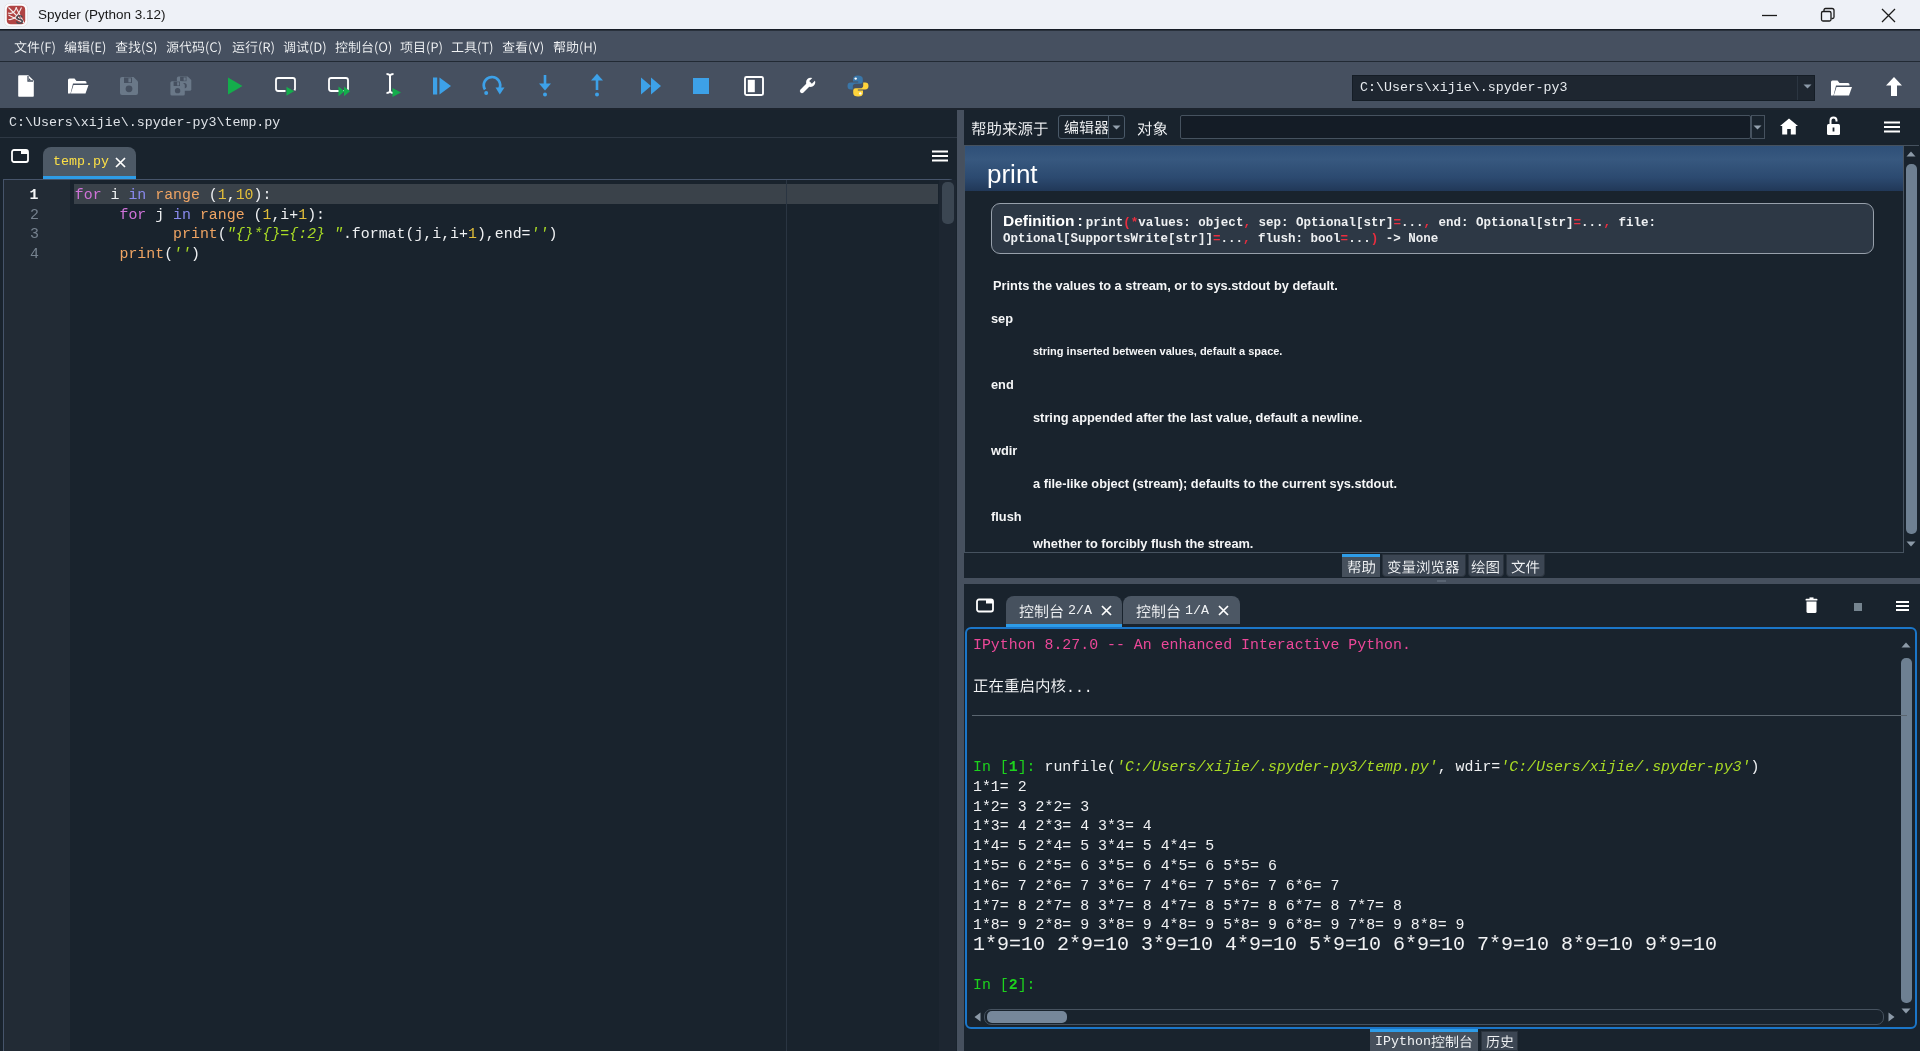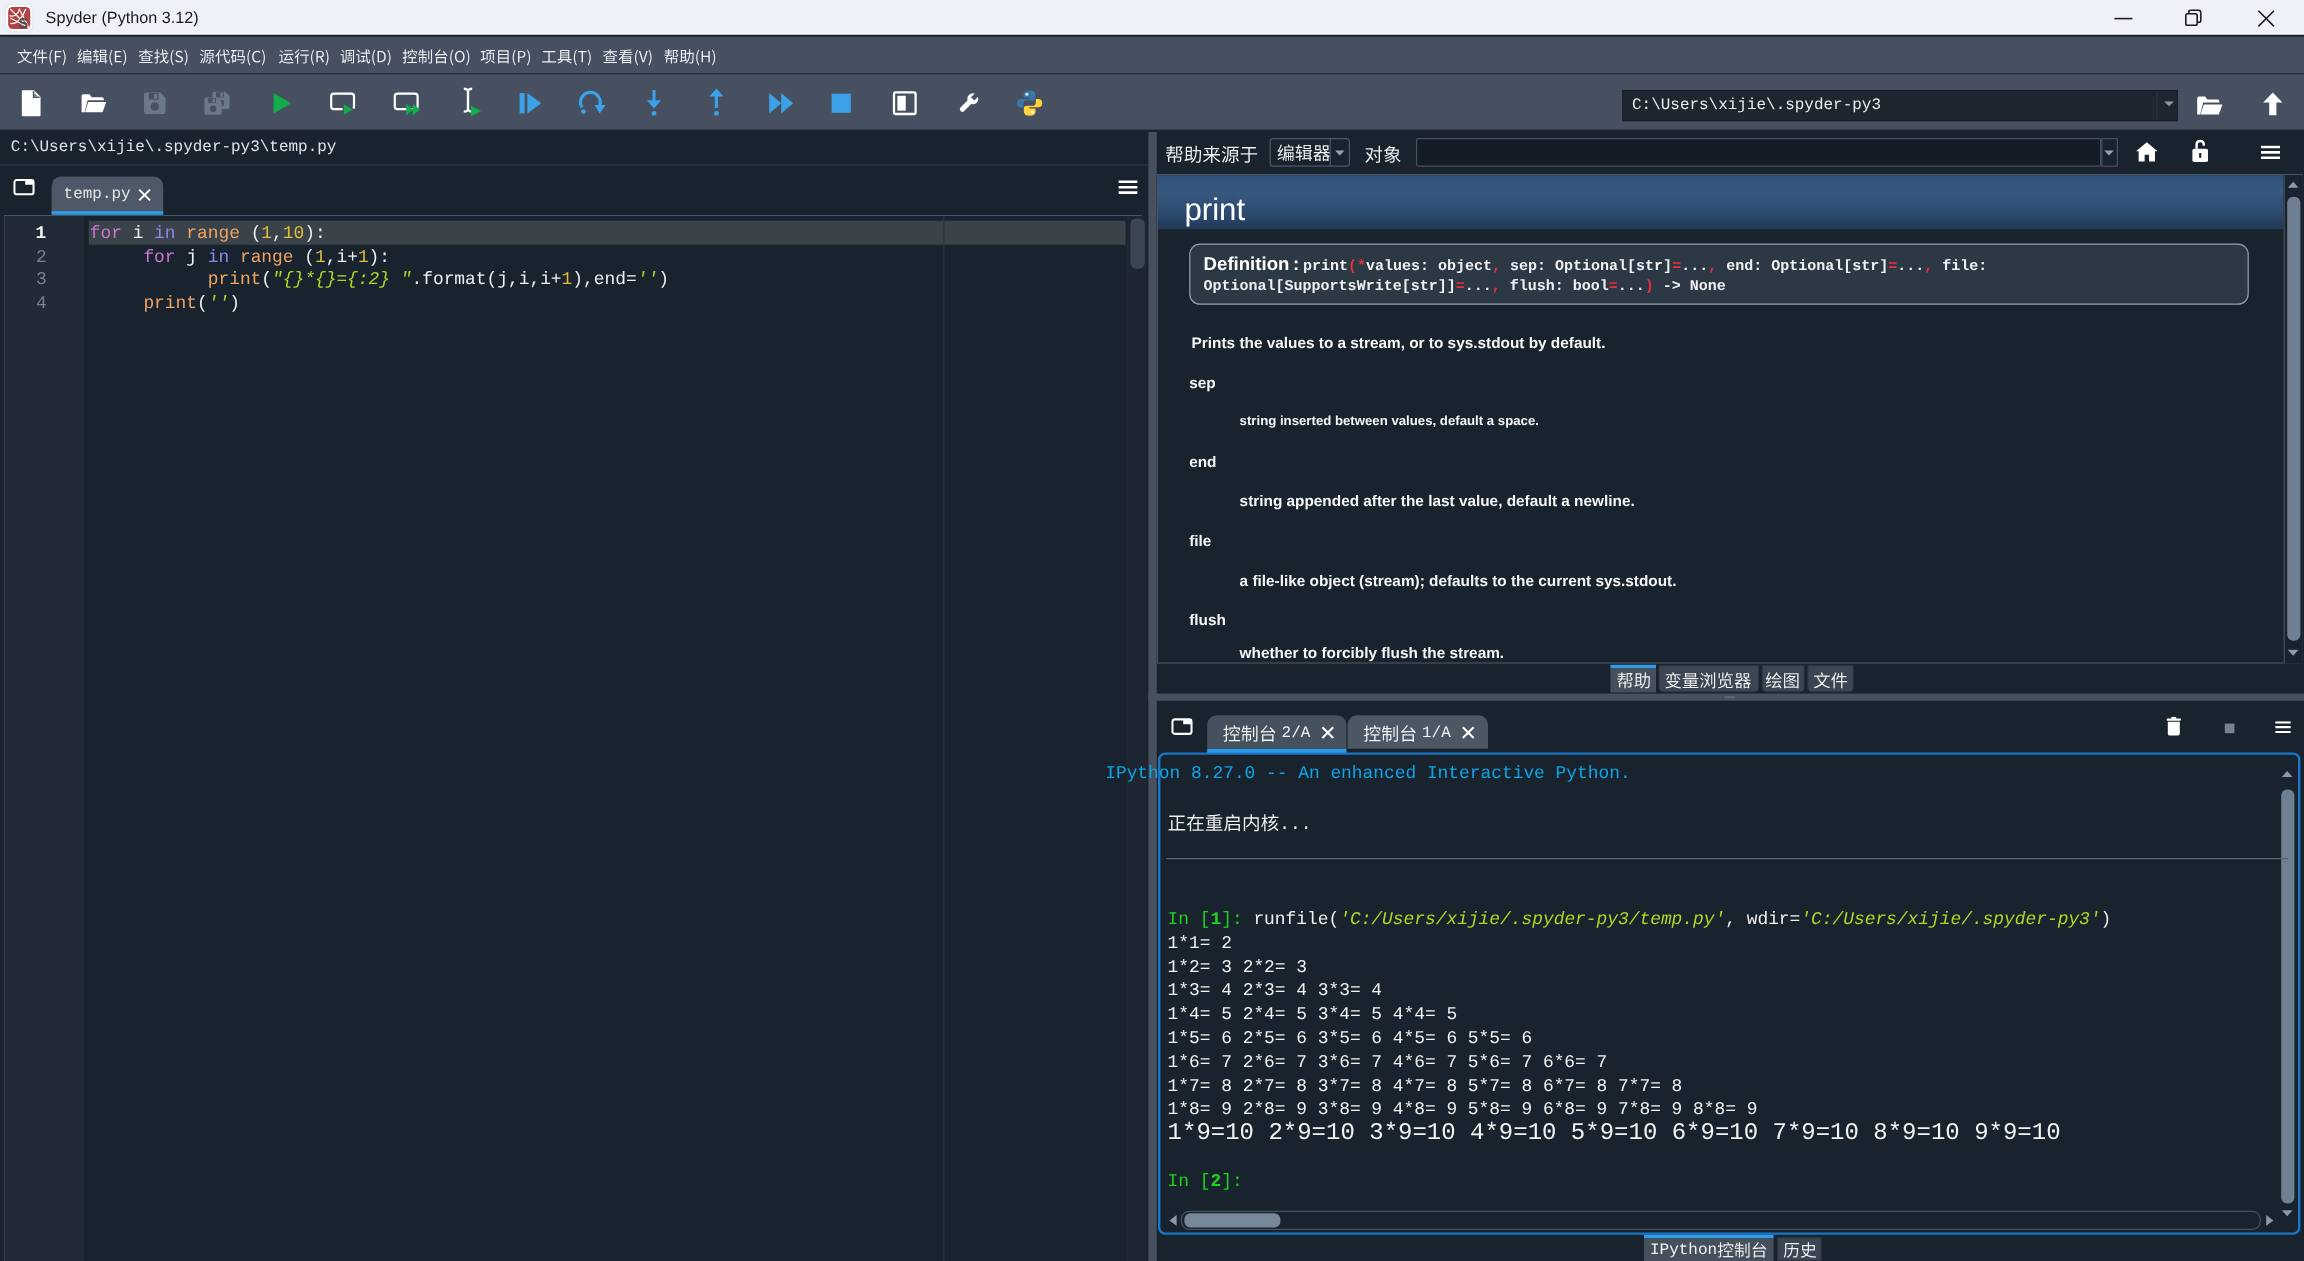--- a/index.html
+++ b/index.html
@@ -159,21 +159,21 @@
 <svg style="position:absolute;left:1884px;top:75px" width="20" height="24" viewBox="0 0 20 24">
     <path d="M10 2 L18 10.5 L13 10.5 L13 21 L7 21 L7 10.5 L2 10.5 Z" fill="#ffffff"></path>
   </svg>
 <div class="mono" style="position:absolute;left:9px;top:113.025px;font-size:13.3px;line-height:19.95px;white-space:pre;color:#dfe3e8">C:\Users\xijie\.spyder-py3\temp.py</div>
 <div style="position:absolute;left:0px;top:137px;width:957px;height:1px;background:#2e3844"></div>
 <svg style="position:absolute;left:11px;top:149px" width="18" height="14" viewBox="0 0 18 14">
 <rect x="1" y="1" width="16" height="12" rx="2" fill="none" stroke="#fff" stroke-width="1.8"></rect>
 <path d="M10 1 L17 1 L17 5 L10 5 Z" fill="#fff"></path>
   </svg>
 <div style="position:absolute;left:43px;top:146.5px;width:93px;height:30px;background:#4d5966;border-radius:8px 8px 0 0"></div>
-<div class="mono" style="position:absolute;left:53px;top:152.025px;font-size:13.3px;line-height:19.95px;white-space:pre;color:#e5e5e5">temp.py</div>
+<div class="mono" style="position:absolute;left:53px;top:152.025px;font-size:13.3px;line-height:19.95px;white-space:pre;color:#fde047">temp.py</div>
 <svg style="position:absolute;left:114px;top:156px" width="13" height="13" viewBox="0 0 13 13">
     <path d="M2 2 L11 11 M11 2 L2 11" stroke="#fff" stroke-width="1.7"></path>
   </svg>
 <div style="position:absolute;left:43px;top:176px;width:93px;height:3.2px;background:#2e9ce7"></div>
 <svg style="position:absolute;left:932px;top:150px" width="16" height="12" viewBox="0 0 16 12">
     <path d="M0 1.5 L16 1.5 M0 6 L16 6 M0 10.5 L16 10.5" stroke="#fff" stroke-width="2.2"></path>
   </svg>
 <div style="position:absolute;left:3px;top:179.2px;width:953px;height:871.8px;background:#19232d;border:1px solid #46546a;border-bottom:none;border-radius:0 7px 0 0"></div>
 <div style="position:absolute;left:4px;top:180.2px;width:66px;height:870.8px;background:#222b35"></div>
 <div style="position:absolute;left:73.8px;top:184.2px;width:864.5px;height:19.8px;background:#3a424a"></div>
@@ -231,21 +231,21 @@
     <path d="M0.5 0.5 L9.5 0.5 L5 5.5 Z" fill="#8c9aa8"></path>
   </svg>
 <div style="position:absolute;left:991px;top:202.5px;width:883px;height:51px;background:#2d3845;border:1.5px solid #97a0ab;border-radius:9px"></div>
 <div class="mono" style="position:absolute;left:1003px;top:212.125px;font-size:12.5px;line-height:18.75px;white-space:pre;color:#fff"><span style="font-family:'Liberation Sans',sans-serif;font-size:15.5px;font-weight:bold">Definition : </span><span style="color:#eef0f2;font-weight:bold;">print</span><span style="color:#ea2e3f;font-weight:bold;">(*</span><span style="color:#eef0f2;font-weight:bold;">values: object</span><span style="color:#ea2e3f;font-weight:bold;">,</span><span style="color:#eef0f2;font-weight:bold;"> sep: Optional[str]</span><span style="color:#ea2e3f;font-weight:bold;">=</span><span style="color:#eef0f2;font-weight:bold;">...</span><span style="color:#ea2e3f;font-weight:bold;">,</span><span style="color:#eef0f2;font-weight:bold;"> end: Optional[str]</span><span style="color:#ea2e3f;font-weight:bold;">=</span><span style="color:#eef0f2;font-weight:bold;">...</span><span style="color:#ea2e3f;font-weight:bold;">,</span><span style="color:#eef0f2;font-weight:bold;"> file:</span></div>
 <div class="mono" style="position:absolute;left:1003px;top:229.625px;font-size:12.5px;line-height:18.75px;white-space:pre;color:#fff"><span style="color:#eef0f2;font-weight:bold;">Optional[SupportsWrite[str]]</span><span style="color:#ea2e3f;font-weight:bold;">=</span><span style="color:#eef0f2;font-weight:bold;">...</span><span style="color:#ea2e3f;font-weight:bold;">,</span><span style="color:#eef0f2;font-weight:bold;"> flush: bool</span><span style="color:#ea2e3f;font-weight:bold;">=</span><span style="color:#eef0f2;font-weight:bold;">...</span><span style="color:#ea2e3f;font-weight:bold;">)</span><span style="color:#eef0f2;font-weight:bold;"> -&gt; None</span></div>
 <div style="position:absolute;left:993px;top:275.9px;font-size:12.8px;line-height:19.2px;white-space:pre;color:#f5f6f7;font-weight:bold">Prints the values to a stream, or to sys.stdout by default.</div>
 <div style="position:absolute;left:991px;top:308.9px;font-size:12.8px;line-height:19.2px;white-space:pre;color:#f5f6f7;font-weight:bold">sep</div>
 <div style="position:absolute;left:1033px;top:341.9px;font-size:11px;line-height:19.2px;white-space:pre;color:#f5f6f7;font-weight:bold">string inserted between values, default a space.</div>
 <div style="position:absolute;left:991px;top:374.9px;font-size:12.8px;line-height:19.2px;white-space:pre;color:#f5f6f7;font-weight:bold">end</div>
 <div style="position:absolute;left:1033px;top:407.9px;font-size:12.8px;line-height:19.2px;white-space:pre;color:#f5f6f7;font-weight:bold">string appended after the last value, default a newline.</div>
-<div style="position:absolute;left:991px;top:440.9px;font-size:12.8px;line-height:19.2px;white-space:pre;color:#f5f6f7;font-weight:bold">file</div>
+<div style="position:absolute;left:991px;top:440.9px;font-size:12.8px;line-height:19.2px;white-space:pre;color:#f5f6f7;font-weight:bold">wdir</div>
 <div style="position:absolute;left:1033px;top:473.9px;font-size:12.8px;line-height:19.2px;white-space:pre;color:#f5f6f7;font-weight:bold">a file-like object (stream); defaults to the current sys.stdout.</div>
 <div style="position:absolute;left:991px;top:506.9px;font-size:12.8px;line-height:19.2px;white-space:pre;color:#f5f6f7;font-weight:bold">flush</div>
 <div style="position:absolute;left:1033px;top:533.9px;font-size:12.8px;line-height:19.2px;white-space:pre;color:#f5f6f7;font-weight:bold">whether to forcibly flush the stream.</div>
 <div style="position:absolute;left:1342px;top:553.5px;width:38px;height:3px;background:#2e9ce7"></div>
 <div style="position:absolute;left:1342px;top:556.5px;width:38px;height:20px;background:#46505c"></div>
 <svg style="position:absolute;left:1346.5px;top:558.1px" width="31.0" height="18.1" viewBox="0 -14.50 31.0 18.12">
     <path d="M3.9730000000000003 -12.180000000000001V-11.034500000000001H0.9570000000000001V-10.15H3.9730000000000003V-9.0915H1.2615V-8.236H3.9730000000000003V-7.888000000000001C3.9730000000000003 -7.656000000000001 3.9440000000000004 -7.3950000000000005 3.857 -7.105H0.7250000000000001V-6.2205H3.4365C2.987 -5.5680000000000005 2.233 -4.930000000000001 1.0005 -4.5095C1.247 -4.306500000000001 1.595 -3.9585000000000004 1.7690000000000001 -3.7265C3.3495000000000004 -4.3500000000000005 4.2195 -5.307 4.6690000000000005 -6.2205H7.83V-7.105H4.988C5.046 -7.3950000000000005 5.075 -7.656000000000001 5.075 -7.888000000000001V-8.236H7.4385V-9.0915H5.075V-10.15H7.743V-11.034500000000001H5.075V-12.180000000000001ZM8.468 -11.571V-4.3935H9.512V-10.6285H11.9915C11.600000000000001 -10.005 11.121500000000001 -9.280000000000001 10.643 -8.642000000000001C11.919 -7.931500000000001 12.3975 -7.279000000000001 12.3975 -6.757000000000001C12.3975 -6.452500000000001 12.296000000000001 -6.2495 12.035 -6.133500000000001C11.861 -6.0755 11.643500000000001 -6.032 11.426 -6.0175C11.005500000000001 -5.9885 10.483500000000001 -6.003 9.860000000000001 -6.061C10.034 -5.814500000000001 10.179 -5.423 10.208 -5.1475C10.7735 -5.0895 11.397 -5.104 11.89 -5.1475C12.180000000000001 -5.1765 12.5135 -5.2635000000000005 12.76 -5.3795C13.2385 -5.6405 13.485000000000001 -6.0465 13.470500000000001 -6.684500000000001C13.470500000000001 -7.337000000000001 13.05 -8.033000000000001 11.803 -8.8015C12.412 -9.5265 13.05 -10.411000000000001 13.601 -11.165000000000001L12.847000000000001 -11.614500000000001L12.6585 -11.571ZM2.1750000000000003 -3.7990000000000004V0.377H3.277V-2.813H6.641V1.131H7.772V-2.813H11.4405V-0.8410000000000001C11.4405 -0.6525000000000001 11.3825 -0.5945 11.136000000000001 -0.5800000000000001C10.904 -0.5800000000000001 10.0485 -0.5800000000000001 9.1205 -0.5945C9.265500000000001 -0.3335 9.4395 0.058 9.4975 0.34800000000000003C10.7155 0.34800000000000003 11.484 0.34800000000000003 11.948 0.1885C12.412 0.029 12.557 -0.2755 12.557 -0.812V-3.7990000000000004H7.772V-4.944500000000001H6.641V-3.7990000000000004Z M23.6785 -12.180000000000001C23.6785 -11.063500000000001 23.6785 -9.947000000000001 23.6495 -8.8885H21.257V-7.859H23.606C23.403 -4.3500000000000005 22.6635 -1.3485 19.8795 0.377C20.1405 0.5655 20.503 0.928 20.677 1.189C23.634999999999998 -0.754 24.4325 -4.0455000000000005 24.65 -7.859H26.912C26.7815 -2.552 26.636499999999998 -0.609 26.259500000000003 -0.1595C26.129 0.0145 25.9695 0.058 25.7085 0.058C25.404 0.058 24.65 0.043500000000000004 23.823500000000003 -0.0145C24.012 0.2755 24.128 0.7250000000000001 24.157 1.0295C24.9255 1.073 25.7085 1.0875000000000001 26.158 1.044C26.622 1.0005 26.9265 0.87 27.201999999999998 0.47850000000000004C27.680500000000002 -0.14500000000000002 27.825499999999998 -2.2185 27.9705 -8.352C27.9705 -8.4825 27.9705 -8.8885 27.9705 -8.8885H24.6935C24.737000000000002 -9.961500000000001 24.737000000000002 -11.063500000000001 24.737000000000002 -12.180000000000001ZM14.993 -1.3775000000000002 15.196 -0.261C16.936 -0.667 19.372 -1.2325000000000002 21.663 -1.7690000000000001L21.576 -2.7550000000000003L20.7785 -2.581V-11.4695H16.037V-1.5805ZM17.023 -1.7835V-4.2775H19.749000000000002V-2.349ZM17.023 -7.3805000000000005H19.749000000000002V-5.2490000000000006H17.023ZM17.023 -8.352V-10.483500000000001H19.749000000000002V-8.352Z" fill="#f0f2f4"></path>
   </svg>
 <div style="position:absolute;left:1381.5px;top:553.5px;width:84px;height:23px;background:#3c4653;border:1px solid #2a333d;border-radius:0 0 4px 4px"></div>
 <svg style="position:absolute;left:1387.2px;top:558.1px" width="74.5" height="18.1" viewBox="0 -14.50 74.5 18.12">
@@ -292,21 +292,21 @@
     <path d="M0 1 L13 1 M0 5 L13 5 M0 9 L13 9" stroke="#fff" stroke-width="1.8"></path>
   </svg>
 <div style="position:absolute;left:964.5px;top:626.5px;width:952.5px;height:402px;background:#19232d;border:2px solid #1b76c8;border-radius:6px"></div>
 <svg style="position:absolute;left:1901px;top:642px" width="10" height="6" viewBox="0 0 10 6">
     <path d="M5 0.5 L9.5 5.5 L0.5 5.5 Z" fill="#8c9aa8"></path>
   </svg>
 <div style="position:absolute;left:1900.5px;top:658px;width:11px;height:345px;background:#6e8092;border-radius:5px"></div>
 <svg style="position:absolute;left:1901px;top:1008px" width="10" height="6" viewBox="0 0 10 6">
     <path d="M0.5 0.5 L9.5 0.5 L5 5.5 Z" fill="#8c9aa8"></path>
   </svg>
-<div class="mono" style="position:absolute;left:921px;top:633.825px;font-size:14.9px;line-height:22.35px;white-space:pre;color:#0ea5e9">IPython 8.27.0 -- An enhanced Interactive Python.</div>
+<div class="mono" style="position:absolute;left:973px;top:633.825px;font-size:14.9px;line-height:22.35px;white-space:pre;color:#ec4899">IPython 8.27.0 -- An enhanced Interactive Python.</div>
 <svg style="position:absolute;left:973.0px;top:675.6px" width="95.0" height="19.4" viewBox="0 -15.50 95.0 19.38">
     <path d="M2.914 -7.905V-0.589H0.806V0.5425H14.725V-0.589H8.7575V-5.4715H13.609V-6.603H8.7575V-10.7415H14.2135V-11.8885H1.395V-10.7415H7.533V-0.589H4.1075V-7.905Z M21.5605 -13.02C21.3435 -12.2295 21.0645 -11.408 20.739 -10.6175H16.4765V-9.5015H20.2275C19.235500000000002 -7.5175 17.8715 -5.673 16.089 -4.433C16.275 -4.1695 16.5695 -3.6734999999999998 16.6935 -3.3635C17.3445 -3.8285 17.948999999999998 -4.3555 18.4915 -4.929V1.178H19.654V-6.3084999999999996C20.3825 -7.3004999999999995 21.018 -8.3855 21.545 -9.5015H30.054499999999997V-10.6175H22.0255C22.3045 -11.315 22.552500000000002 -12.028 22.7695 -12.7255ZM24.769 -8.6955V-5.704H21.2815V-4.619H24.769V-0.217H20.6615V0.868H30.039V-0.217H25.9315V-4.619H29.45V-5.704H25.9315V-8.6955Z M33.4645 -8.37V-3.5495H38.1145V-2.48H32.9685V-1.55H38.1145V-0.2015H31.806V0.744H45.7095V-0.2015H39.277V-1.55H44.733000000000004V-2.48H39.277V-3.5495H44.144V-8.37H39.277V-9.3155H45.632V-10.2765H39.277V-11.47C41.0905 -11.6095 42.795500000000004 -11.7955 44.1285 -12.028L43.5085 -12.927C41.0595 -12.493 36.673 -12.1985 33.0615 -12.1055C33.17 -11.873 33.294 -11.4545 33.3095 -11.191C34.8285 -11.222 36.487 -11.284 38.1145 -11.377V-10.2765H31.899V-9.3155H38.1145V-8.37ZM34.596000000000004 -5.58H38.1145V-4.402H34.596000000000004ZM39.277 -5.58H42.966V-4.402H39.277ZM34.596000000000004 -7.533H38.1145V-6.3705H34.596000000000004ZM39.277 -7.533H42.966V-6.3705H39.277Z M50.778 -4.8205V1.1625H51.9095V0.17049999999999998H59.055V1.1315H60.2485V-4.8205ZM51.9095 -0.8835V-3.7355H59.055V-0.8835ZM53.258 -12.7255C53.5835 -12.1365 53.971000000000004 -11.3615 54.1725 -10.8035H48.887V-7.068C48.887 -4.805 48.716499999999996 -1.7205 47.058 0.4805C47.3215 0.62 47.8175 1.0385 48.0035 1.271C49.6465 -0.899 50.0185 -4.092 50.065 -6.479H59.9695V-10.8035H54.8855L55.4125 -10.974C55.211 -11.532 54.777 -12.4 54.3585 -13.0355ZM50.065 -9.7185H58.7915V-7.564H50.065Z M63.5345 -10.3695V1.271H64.6815V-9.2225H69.161C69.0835 -7.1765 68.51 -4.619 65.0845 -2.7745C65.3635 -2.573 65.751 -2.139 65.9215 -1.891C68.014 -3.1155 69.13 -4.588 69.719 -6.076C71.145 -4.7585 72.7105 -3.1465 73.501 -2.0925L74.462 -2.852C73.501 -4.0145 71.61 -5.828 70.0755 -7.192C70.2305 -7.8895 70.30799999999999 -8.5715 70.339 -9.2225H74.8495V-0.31C74.8495 -0.031 74.772 0.062 74.462 0.0775C74.152 0.0775 73.098 0.093 71.9975 0.0465C72.168 0.372 72.354 0.899 72.4005 1.2245C73.7955 1.2245 74.7565 1.2245 75.299 1.0385C75.826 0.837 75.9965 0.46499999999999997 75.9965 -0.2945V-10.3695H70.3545V-13.02H69.1765V-10.3695Z M90.799 -5.735C89.466 -3.1155 86.49 -0.868 82.894 0.2945C83.111 0.527 83.4365 0.9765 83.576 1.2555C85.5135 0.5735 87.265 -0.372 88.722 -1.5345C89.76050000000001 -0.6819999999999999 90.9385 0.3875 91.543 1.085L92.4265 0.2945C91.8065 -0.403 90.5975 -1.426 89.5435 -2.2475C90.5355 -3.162 91.3725 -4.185 92.008 -5.301ZM87.0015 -12.741C87.327 -12.1675 87.6215 -11.4545 87.7765 -10.8965H83.7155V-9.827H86.676C86.149 -8.928 85.281 -7.5175 84.971 -7.192C84.723 -6.9285 84.289 -6.82 83.9635 -6.758C84.072 -6.4945 84.258 -5.921 84.3045 -5.642C84.599 -5.7505 85.0485 -5.8435 87.8385 -6.0295C86.676 -4.8515 85.2345 -3.813 83.669 -3.1C83.886 -2.883 84.196 -2.4645 84.3355 -2.2165C87.0635 -3.534 89.435 -5.7505 90.768 -8.1375L89.6675 -8.5095C89.4195 -8.0135 89.094 -7.533 88.722 -7.0525L86.10249999999999 -6.913C86.6605 -7.7655 87.4045 -8.959 87.9315 -9.827H92.3335V-10.8965H88.784L89.001 -10.974C88.877 -11.5475 88.474 -12.431 88.0865 -13.082ZM80.476 -13.02V-10.0285H78.399V-8.9435H80.414C79.9335 -6.82 78.9725 -4.3555 78.0115 -3.0535C78.213 -2.7745 78.5075 -2.263 78.6315 -1.922C79.298 -2.914 79.9645 -4.495 80.476 -6.1535V1.2245H81.592V-6.8975C82.01050000000001 -6.1225 82.491 -5.208 82.708 -4.7275L83.421 -5.549C83.142 -5.9985 82.01050000000001 -7.7655 81.592 -8.308V-8.9435H83.3435V-10.0285H81.592V-13.02Z" fill="#f1f2f4"></path>
   </svg>
 <div class="mono" style="position:absolute;left:1066px;top:676.825px;font-size:14.9px;line-height:22.35px;white-space:pre;color:#f1f2f4">...</div>
 <div style="position:absolute;left:972px;top:715px;width:935px;height:1px;background:#5a656f"></div>
 <div class="mono" style="position:absolute;left:973px;top:756.025px;font-size:14.9px;line-height:22.35px;white-space:pre;"><span style="color:#1dd31d;">In [</span><span style="color:#1dd31d;font-weight:bold;">1</span><span style="color:#1dd31d;">]: </span><span style="color:#eef0f2;">runfile(</span><span style="color:#a9db25;font-style:italic;">'C:/Users/xijie/.spyder-py3/temp.py'</span><span style="color:#eef0f2;">, wdir=</span><span style="color:#a9db25;font-style:italic;">'C:/Users/xijie/.spyder-py3'</span><span style="color:#eef0f2;">)</span></div>
 <div class="mono" style="position:absolute;left:973px;top:775.825px;font-size:14.9px;line-height:22.35px;white-space:pre;color:#f1f2f4">1*1= 2</div>
 <div class="mono" style="position:absolute;left:973px;top:795.625px;font-size:14.9px;line-height:22.35px;white-space:pre;color:#f1f2f4">1*2= 3 2*2= 3</div>
 <div class="mono" style="position:absolute;left:973px;top:815.425px;font-size:14.9px;line-height:22.35px;white-space:pre;color:#f1f2f4">1*3= 4 2*3= 4 3*3= 4</div>
 <div class="mono" style="position:absolute;left:973px;top:835.225px;font-size:14.9px;line-height:22.35px;white-space:pre;color:#f1f2f4">1*4= 5 2*4= 5 3*4= 5 4*4= 5</div>

